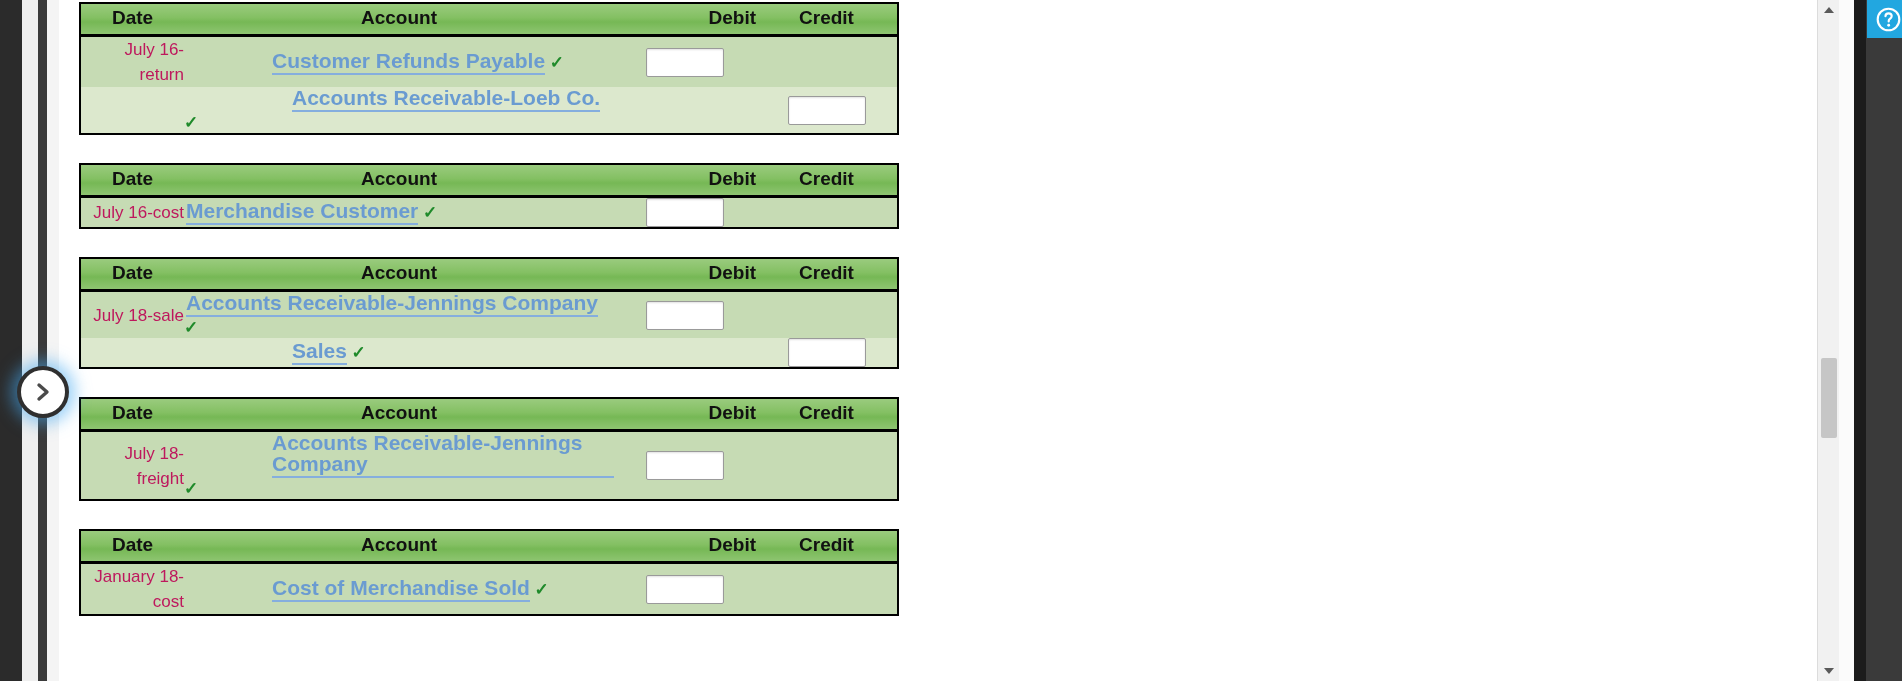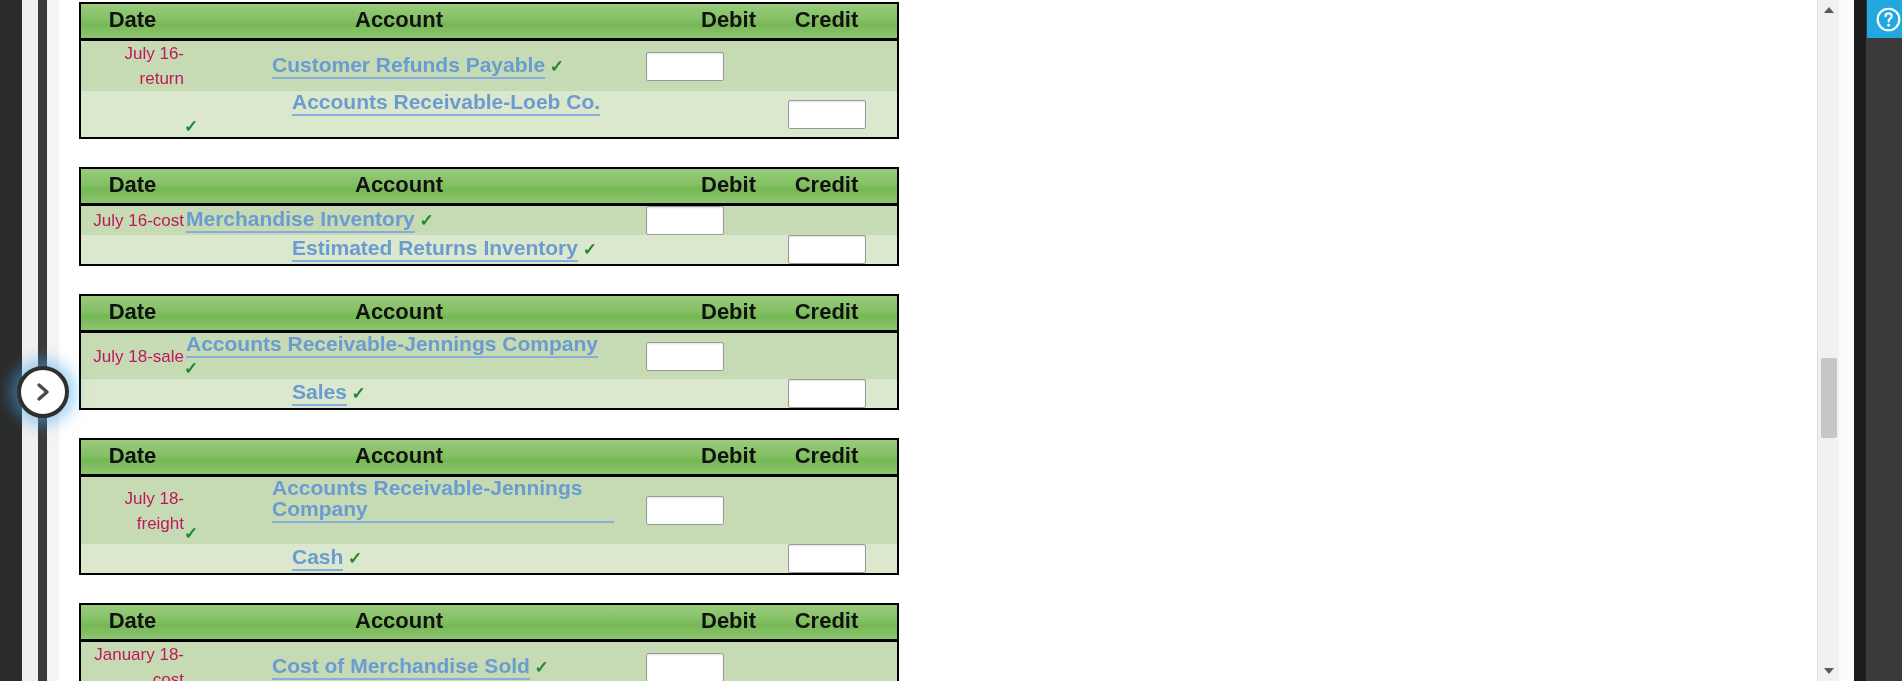--- a/index.html
+++ b/index.html
@@ -41,21 +41,21 @@
     border-collapse: collapse;
     border: 2px solid #000;
     table-layout: fixed;
     margin: 0 0 28px 20px;
   }
   .jtable.first { margin-top: 2px; }
 
   .jtable th {
     background: linear-gradient(to bottom, #9acb7e 0%, #84c063 45%, #76b855 60%, #8ec571 100%);
     color: #111111;
-    font-size: 22px;
+    font-size: 19px;
     font-weight: bold;
     padding: 3px 0 5px 0;
     border-bottom: 3px solid #000;
     text-align: center;
     font-family: "Liberation Sans", sans-serif;
   }
   .jtable th.th-date { width: 104px; }
   .jtable th.th-account { width: 430px; }
   .jtable th.th-debit { width: 142px; text-align: right; }
   .jtable th.th-credit { width: 142px; }
@@ -193,29 +193,23 @@
             <tr>
               <th class="th-date">Date</th>
               <th class="th-account">Account</th>
               <th class="th-debit">Debit</th>
               <th class="th-credit">Credit</th>
             </tr>
           </thead>
           <tbody>
             <tr class="row-a">
               <td class="cell-date">July 16-cost</td>
-              <td class="cell-account"><span class="acct-link indent-0">Merchandise Inventory</span><span class="check-outside"> ✓</span></td>
-              <td class="cell-amount"><input type="text" class="amt-input" style=""></td>
-              <td class="cell-amount"></td>
-            </tr>
-            <tr class="row-b">
-              <td class="cell-date"></td>
-              <td class="cell-account"><span class="acct-link indent-2">Estimated Returns Inventory</span><span class="check-outside"> ✓</span></td>
-              <td class="cell-amount"></td>
-              <td class="cell-amount"><input type="text" class="amt-input" style=""></td>
+              <td class="cell-account"><span class="acct-link indent-0">Merchandise Customer</span><span class="check-outside"> ✓</span></td>
+              <td class="cell-amount"><input type="text" class="amt-input" style=""></td>
+              <td class="cell-amount"></td>
             </tr>
           </tbody>
         </table>
         <table class="jtable">
           <thead>
             <tr>
               <th class="th-date">Date</th>
               <th class="th-account">Account</th>
               <th class="th-debit">Debit</th>
               <th class="th-credit">Credit</th>
@@ -244,26 +238,20 @@
               <th class="th-debit">Debit</th>
               <th class="th-credit">Credit</th>
             </tr>
           </thead>
           <tbody>
             <tr class="row-a">
               <td class="cell-date">July 18-freight</td>
               <td class="cell-account"><span class="acct-link indent-1">Accounts Receivable-Jennings Company</span><span class="check-outside"> ✓</span></td>
               <td class="cell-amount"><input type="text" class="amt-input" style=""></td>
               <td class="cell-amount"></td>
-            </tr>
-            <tr class="row-b">
-              <td class="cell-date"></td>
-              <td class="cell-account"><span class="acct-link indent-2">Cash</span><span class="check-outside"> ✓</span></td>
-              <td class="cell-amount"></td>
-              <td class="cell-amount"><input type="text" class="amt-input" style=""></td>
             </tr>
           </tbody>
         </table>
         <table class="jtable">
           <thead>
             <tr>
               <th class="th-date">Date</th>
               <th class="th-account">Account</th>
               <th class="th-debit">Debit</th>
               <th class="th-credit">Credit</th>

